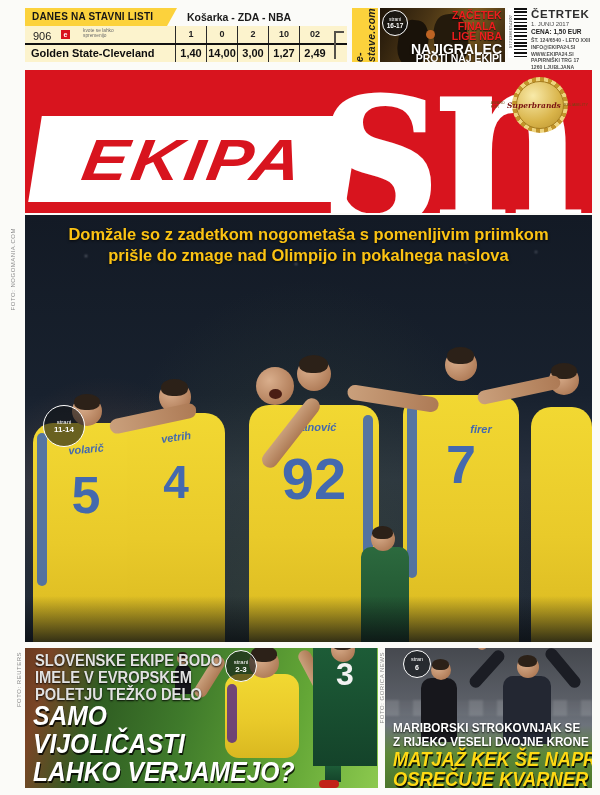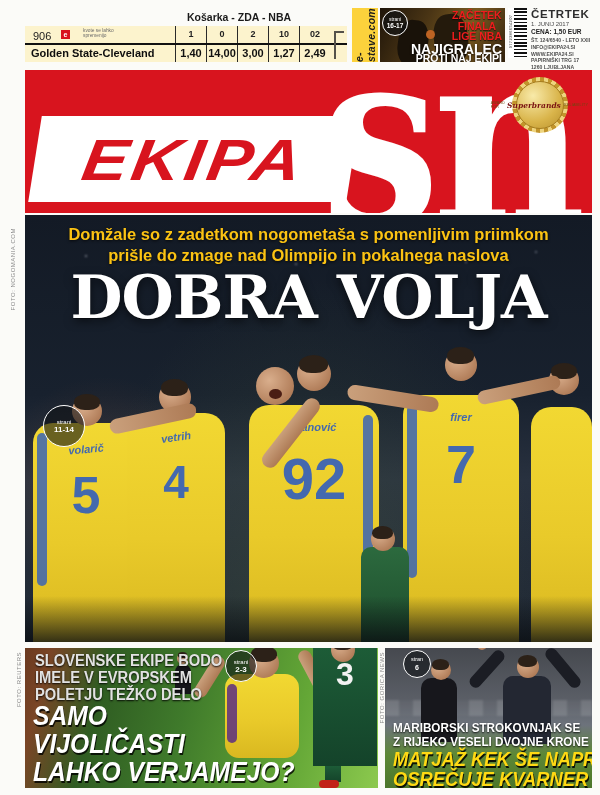--- a/index.html
+++ b/index.html
@@ -136,20 +136,21 @@
   .sr-head{position:absolute;left:8px;font-size:19.5px;font-weight:900;font-style:italic;color:#ffd913;
            text-shadow:1px 2px 0 rgba(0,0,0,.85);transform:scaleX(.94);transform-origin:left top;white-space:nowrap;}
   .dkbody{position:absolute;background:#1b1d24;border-radius:10px 10px 0 0;}
 </style>
 </head>
 <body>
 
 <div class="page">
 
   <div class="betting">
+    <div class="bet-badge">DANES NA STAVNI LISTI</div>
     <div class="bet-cat">Košarka - ZDA - NBA</div>
     <div class="bet-table">
       <div class="bet-code">906</div>
       <div class="bet-logo">e</div>
       <div class="bet-note">
         <div>kvote se lahko</div>
         <div>spremenijo</div>
       </div>
       <div class="bet-cols head-cols">
         <div class="bet-cell">1</div>
@@ -247,40 +248,39 @@
       <div class="pnum" style="top:40px;font-size:58px;">92</div>
     </div>
     <div class="head bald" style="left:231px;top:152px;width:38px;height:38px;">
       <div class="mouth"></div>
     </div>
     <div class="arm" style="left:258px;top:176px;width:16px;height:84px;transform:rotate(38deg);"></div>
     <div class="head" style="left:272px;top:142px;width:34px;height:34px;"></div>
 
     <div class="torso" style="left:378px;top:180px;width:116px;height:247px;">
       <div class="stripe" style="left:4px;"></div>
-      <div class="pname" style="top:16px;">firer</div>
+      <div class="pname" style="top:28px;padding-left:20px;">firer</div>
       <div class="pnum" style="top:38px;font-size:54px;">7</div>
     </div>
     <div class="head" style="left:420px;top:134px;width:32px;height:32px;"></div>
 
     <div class="torso" style="left:506px;top:192px;width:61px;height:235px;"></div>
     <div class="head" style="left:524px;top:150px;width:30px;height:30px;"></div>
 
     <div class="arm" style="left:84px;top:196px;width:88px;height:15px;transform:rotate(-12deg);"></div>
     <div class="arm" style="left:322px;top:176px;width:92px;height:15px;transform:rotate(9deg);"></div>
     <div class="arm" style="left:452px;top:168px;width:84px;height:14px;transform:rotate(-12deg);"></div>
 
     <div class="gtorso" style="left:336px;top:332px;width:48px;height:95px;border-radius:10px 10px 0 0;background:linear-gradient(180deg,#2c6a3e,#1d4c2c);"></div>
     <div class="head" style="left:346px;top:312px;width:24px;height:24px;"></div>
 
     <div class="shade"></div>
 
     <div class="kicker" style="top:10px;">Domžale so z zadetkom nogometaša s pomenljivim priimkom</div>
     <div class="kicker" style="top:31px;">prišle do zmage nad Olimpijo in pokalnega naslova</div>
-    <div class="lead-h" style="top:50px;">DOBRA VOLJA</div>
     <div class="badge" style="left:18px;top:190px;width:40px;height:40px;">
       <span class="b1">strani</span>
       <span class="b2">11-14</span>
     </div>
   </div>
   <div class="vcred" style="left:10px;top:228px;">FOTO: NOGOMANIA.COM</div>
 
   <div class="story-left">
 
     <div class="dkbody" style="left:150px;top:16px;width:16px;height:30px;background:#15151a;"></div>

